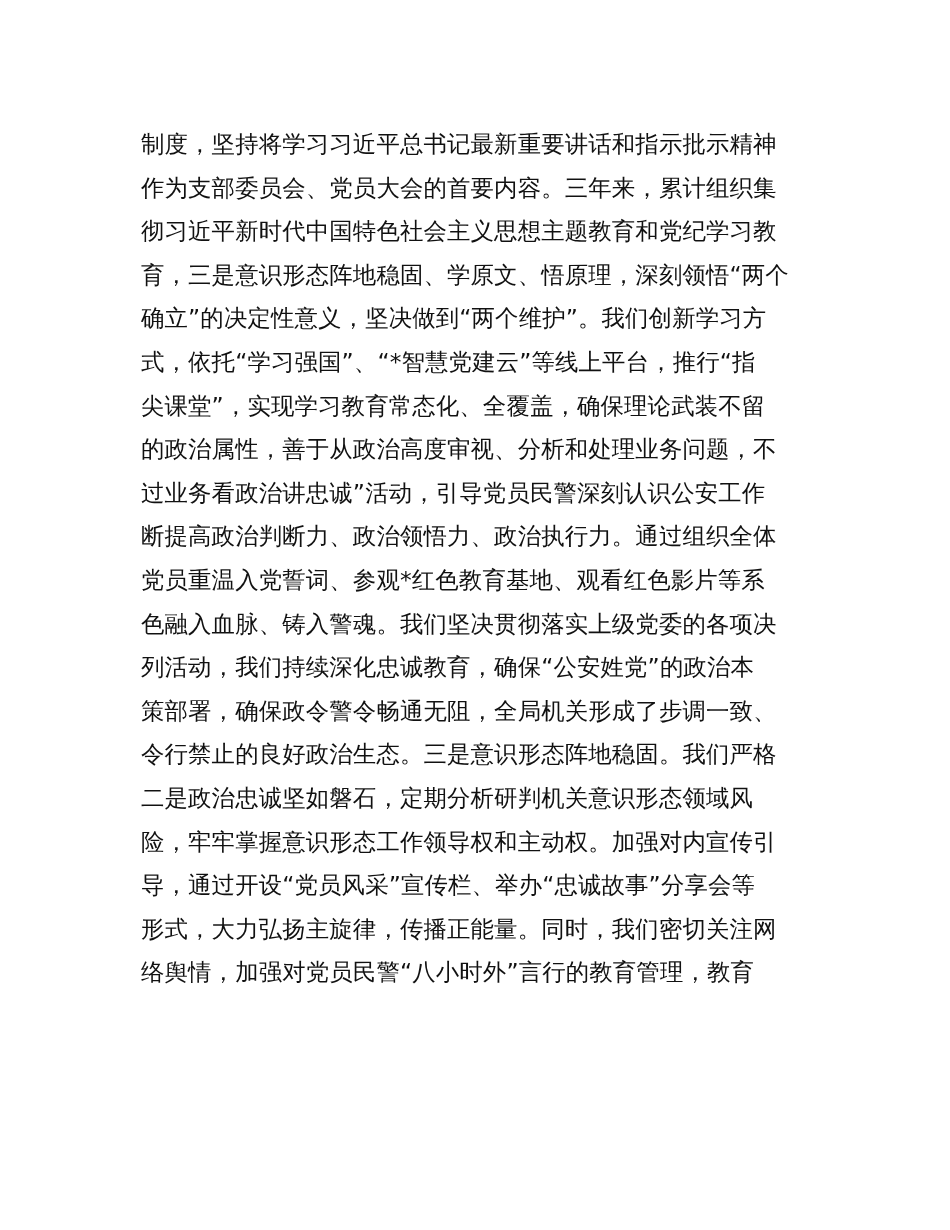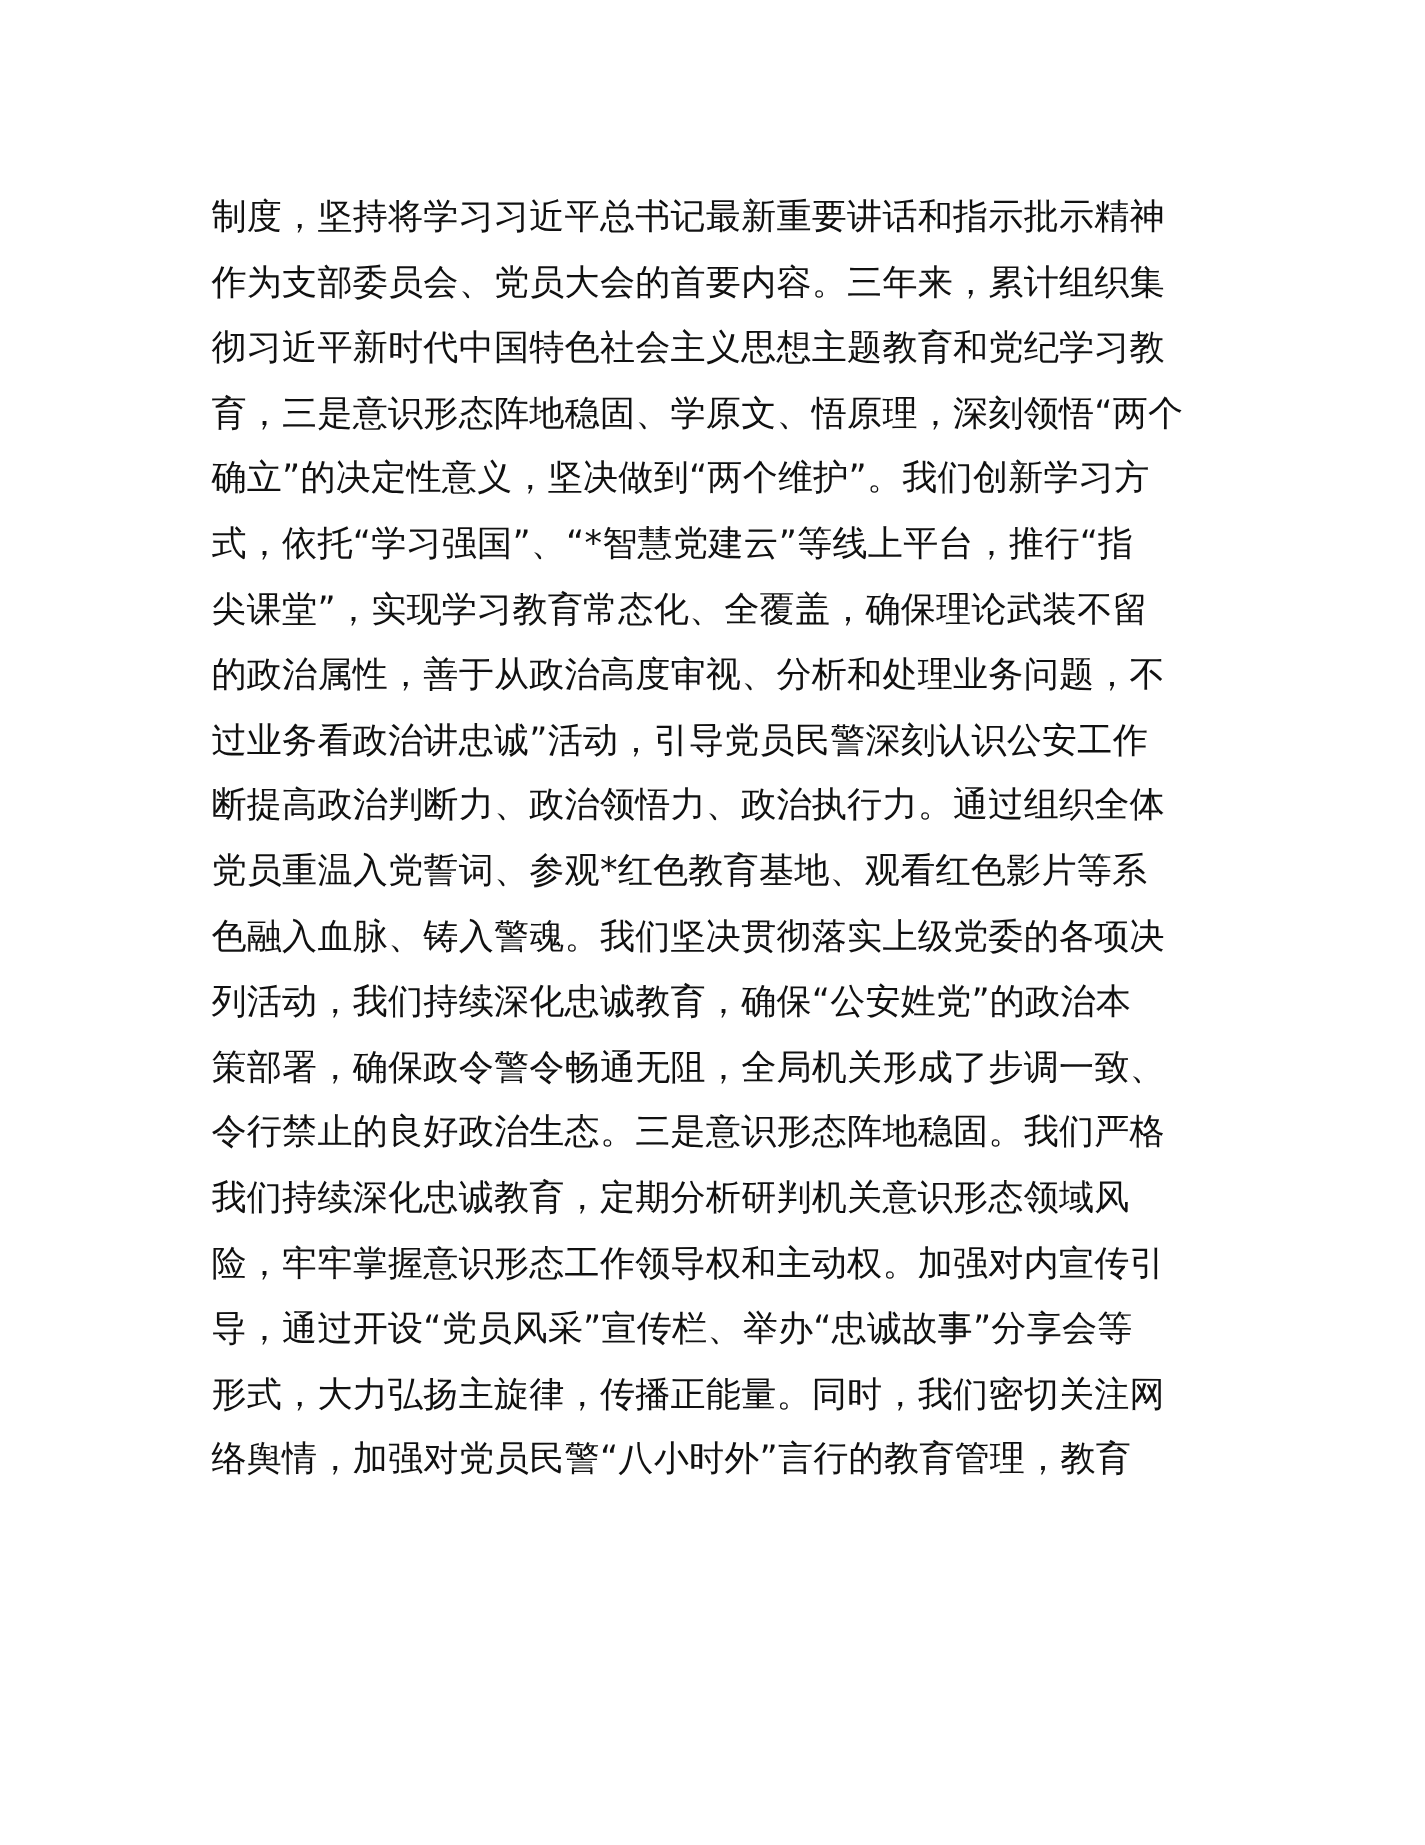--- a/index.html
+++ b/index.html
@@ -50,19 +50,19 @@
     <span class="line">式，依托“学习强国”、“*智慧党建云”等线上平台，推行“指</span>
     <span class="line">尖课堂”，实现学习教育常态化、全覆盖，确保理论武装不留</span>
     <span class="line">的政治属性，善于从政治高度审视、分析和处理业务问题，不</span>
     <span class="line">过业务看政治讲忠诚”活动，引导党员民警深刻认识公安工作</span>
     <span class="line">断提高政治判断力、政治领悟力、政治执行力。通过组织全体</span>
     <span class="line">党员重温入党誓词、参观*红色教育基地、观看红色影片等系</span>
     <span class="line">色融入血脉、铸入警魂。我们坚决贯彻落实上级党委的各项决</span>
     <span class="line">列活动，我们持续深化忠诚教育，确保“公安姓党”的政治本</span>
     <span class="line">策部署，确保政令警令畅通无阻，全局机关形成了步调一致、</span>
     <span class="line">令行禁止的良好政治生态。三是意识形态阵地稳固。我们严格</span>
-    <span class="line">我们持续深化忠诚教育，定期分析研判机关意识形态领域风</span>
+    <span class="line">二是政治忠诚坚如磐石，定期分析研判机关意识形态领域风</span>
     <span class="line">险，牢牢掌握意识形态工作领导权和主动权。加强对内宣传引</span>
     <span class="line">导，通过开设“党员风采”宣传栏、举办“忠诚故事”分享会等</span>
     <span class="line">形式，大力弘扬主旋律，传播正能量。同时，我们密切关注网</span>
     <span class="line">络舆情，加强对党员民警“八小时外”言行的教育管理，教育</span>
   </div>
 </div>
 
 </body></html>

